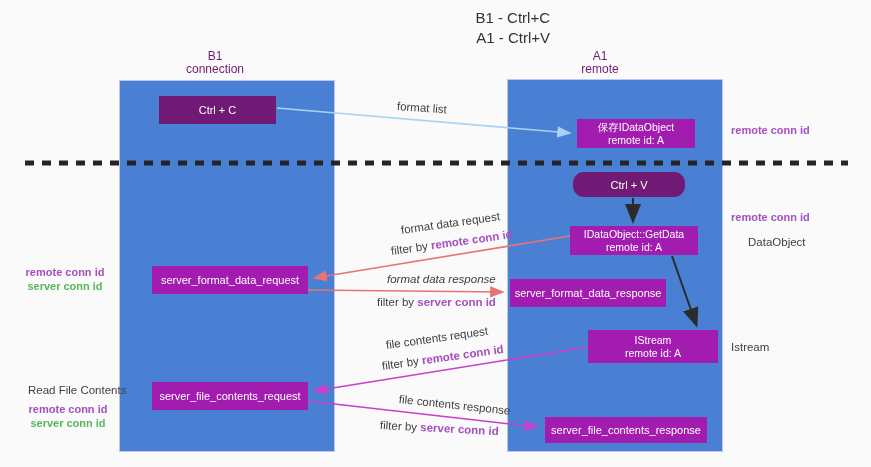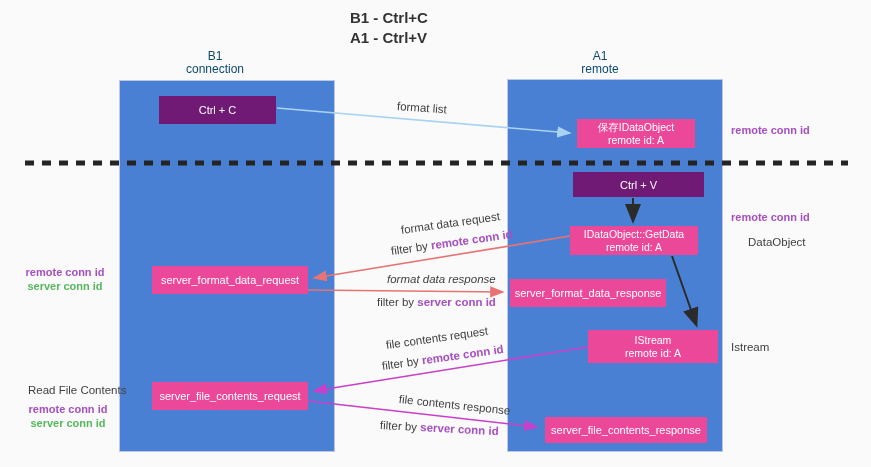--- a/index.html
+++ b/index.html
@@ -3,38 +3,38 @@
 <meta charset="utf-8">
 <style>
   html,body{margin:0;padding:0;background:#fafafa;}
   .stage{
     position:relative;width:871px;height:467px;overflow:hidden;
     background:#fafafa;
     font-family:"Liberation Sans","DejaVu Sans",sans-serif;
     color:#3c3c3c;
   }
   .title{
-    position:absolute;left:350px;top:8px;width:200px;text-align:left;
-    font-size:15px;line-height:20px;color:#333;font-weight:bold;
+    position:absolute;left:350px;top:8px;width:200px;text-align:right;
+    font-size:15px;line-height:20px;color:#333;
   }
   .colhead{
     position:absolute;width:120px;text-align:center;
-    font-size:12px;line-height:13px;color:#0c4a6e;
+    font-size:12px;line-height:13px;color:#701a75;
   }
   .column{
     position:absolute;background:#4a80d3;border:1px solid #bcc8ea;
     box-sizing:border-box;z-index:1;
   }
   svg.wires{position:absolute;left:0;top:0;z-index:2;pointer-events:none;}
   .box{
     position:absolute;display:flex;flex-direction:column;align-items:center;
     justify-content:center;text-align:center;color:#fff;z-index:3;
     box-sizing:border-box;
   }
-  .orange{background:#ec4899;}
+  .orange{background:#a21caf;}
   .green{background:#701a75;}
   .one{font-size:11px;}
   .two{font-size:10.5px;line-height:13px;}
   .lbl{
     position:absolute;font-size:11.5px;white-space:nowrap;color:#3f3f3f;
     z-index:4;transform-origin:left center;
   }
   .b{font-weight:bold;font-size:11px;}
   .purple{color:#a64fc0;font-weight:bold;}
   .greent{color:#55b85c;font-weight:bold;}
@@ -93,21 +93,21 @@
 
   <div class="box green one" style="left:159px;top:96px;width:117px;height:28px;">
     <span>Ctrl + C</span>
   </div>
 
   <div class="box orange two" style="left:577px;top:119px;width:118px;height:29px;">
     <span>保存IDataObject</span>
     <span>remote id: A</span>
   </div>
 
-  <div class="box green one" style="left:573px;top:172px;width:131px;height:25px;">
+  <div class="box green one" style="left:573px;top:172px;width:112px;height:25px;border-radius:11px;">
     <span>Ctrl + V</span>
   </div>
 
   <div class="box orange two" style="left:570px;top:226px;width:128px;height:29px;">
     <span>IDataObject::GetData</span>
     <span>remote id: A</span>
   </div>
 
   <div class="box orange one" style="left:510px;top:279px;width:156px;height:28px;">
     <span>server_format_data_response</span>

